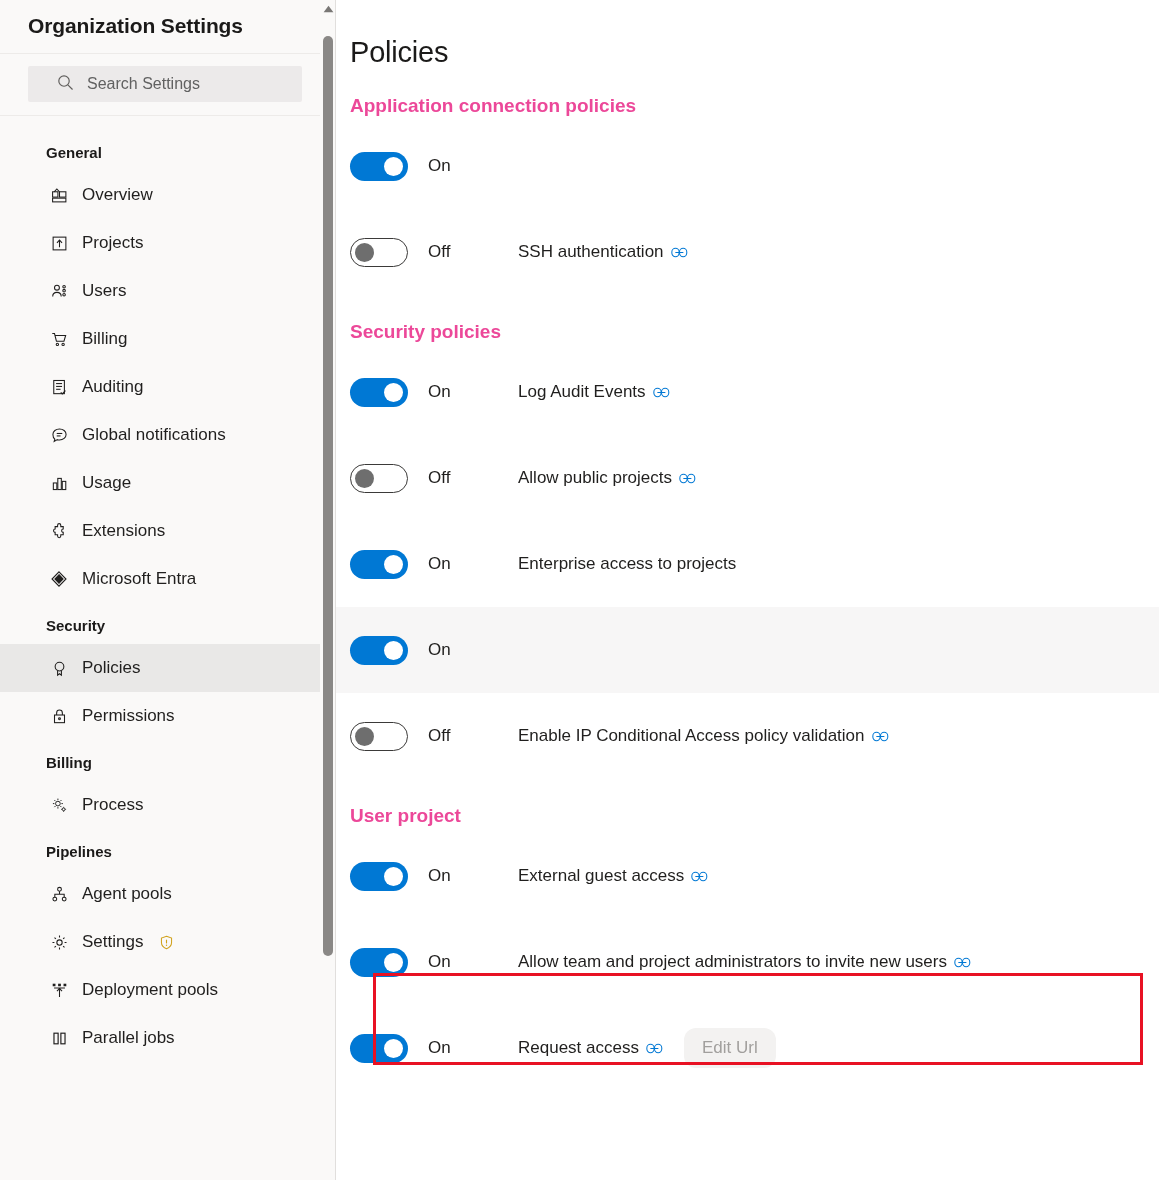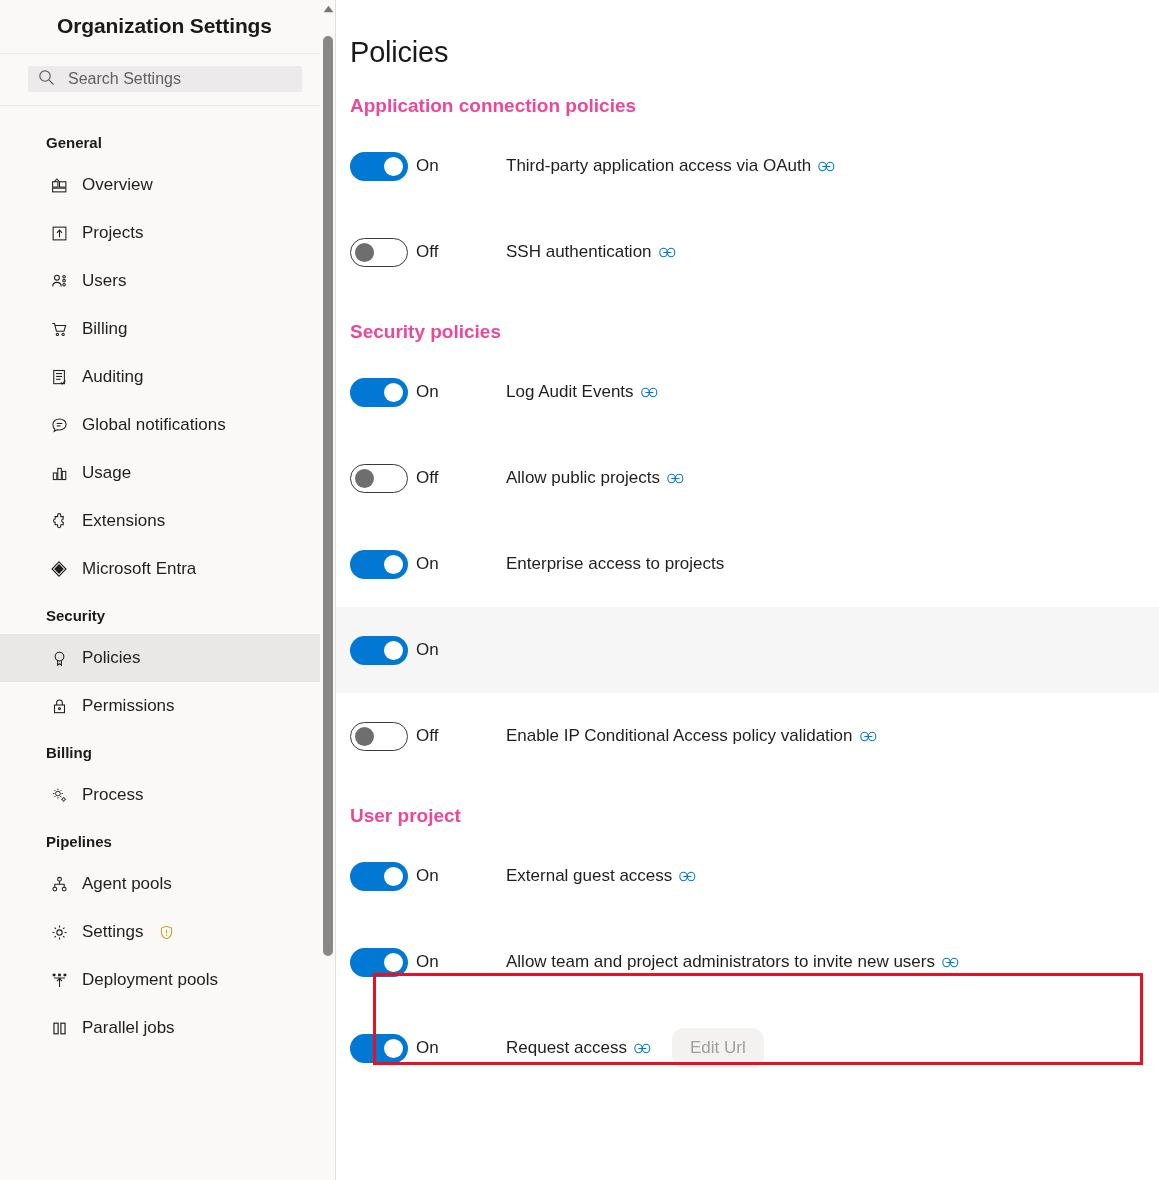--- a/index.html
+++ b/index.html
@@ -22,33 +22,32 @@
     background: #faf9f8;
     flex: 0 0 336px;
     overflow: hidden;
   }
   .sidebar-title {
     font-size: 21px;
     font-weight: 700;
     color: #1b1a19;
     padding: 14px 0 15px 28px;
     letter-spacing: -0.1px;
-    margin-left: 29px;
   }
   .sidebar-divider { height: 1px; background: #edebe9; }
 
   .search-wrap { padding: 12px 34px 13px 28px; }
   .search-box {
     display: flex;
     align-items: center;
-    height: 26px;
+    height: 36px;
     background: #eceaea;
     border: none;
     border-radius: 2px;
-    padding: 0 10px 0 10px;
+    padding: 0 10px 0 29px;
     gap: 13px;
     cursor: text;
   }
   .search-box svg { flex: 0 0 auto; }
   .search-text {
     font-size: 16px;
     color: #616161;
     font-family: "Liberation Sans", sans-serif;
   }
 
@@ -162,21 +161,21 @@
     right: 5px; top: 5px;
   }
   .toggle.off .knob {
     width: 19px; height: 19px;
     background: #6e6e6e;
     left: 4px; top: 4px;
   }
   .toggle-state {
     font-size: 17px;
     color: #201f1e;
-    margin-left: 8px;
+    margin-left: 20px;
     width: 90px;
     flex: 0 0 90px;
   }
   .policy-label {
     font-size: 17px;
     color: #201f1e;
     display: flex;
     align-items: center;
     gap: 7px;
     white-space: nowrap;
@@ -438,30 +437,20 @@
     <div class="page-title">Policies</div>
 
     <div class="section">
       <div class="section-title">Application connection policies</div>
 
       <div class="policy-row">
         <div class="toggle on">
             <div class="knob"></div>
           </div>
         <div class="toggle-state">On</div>
-        <div class="policy-label">
-          <span>Third-party application access via OAuth</span>
-          <span class="link-ico">
-            <svg width="17" height="13" viewBox="0 0 18 13" fill="none" stroke="#0078d4" stroke-width="1.1">
-              <rect x="0.9" y="2" width="7.7" height="9" rx="3.85"></rect>
-              <rect x="9" y="2" width="7.7" height="9" rx="3.85"></rect>
-              <line x1="4.6" y1="6.5" x2="13.1" y2="6.5"></line>
-            </svg>
-          </span>
-        </div>
       </div>
 
       <div class="policy-row">
         <div class="toggle off">
             <div class="knob"></div>
           </div>
         <div class="toggle-state">Off</div>
         <div class="policy-label">
           <span>SSH authentication</span>
           <span class="link-ico">

